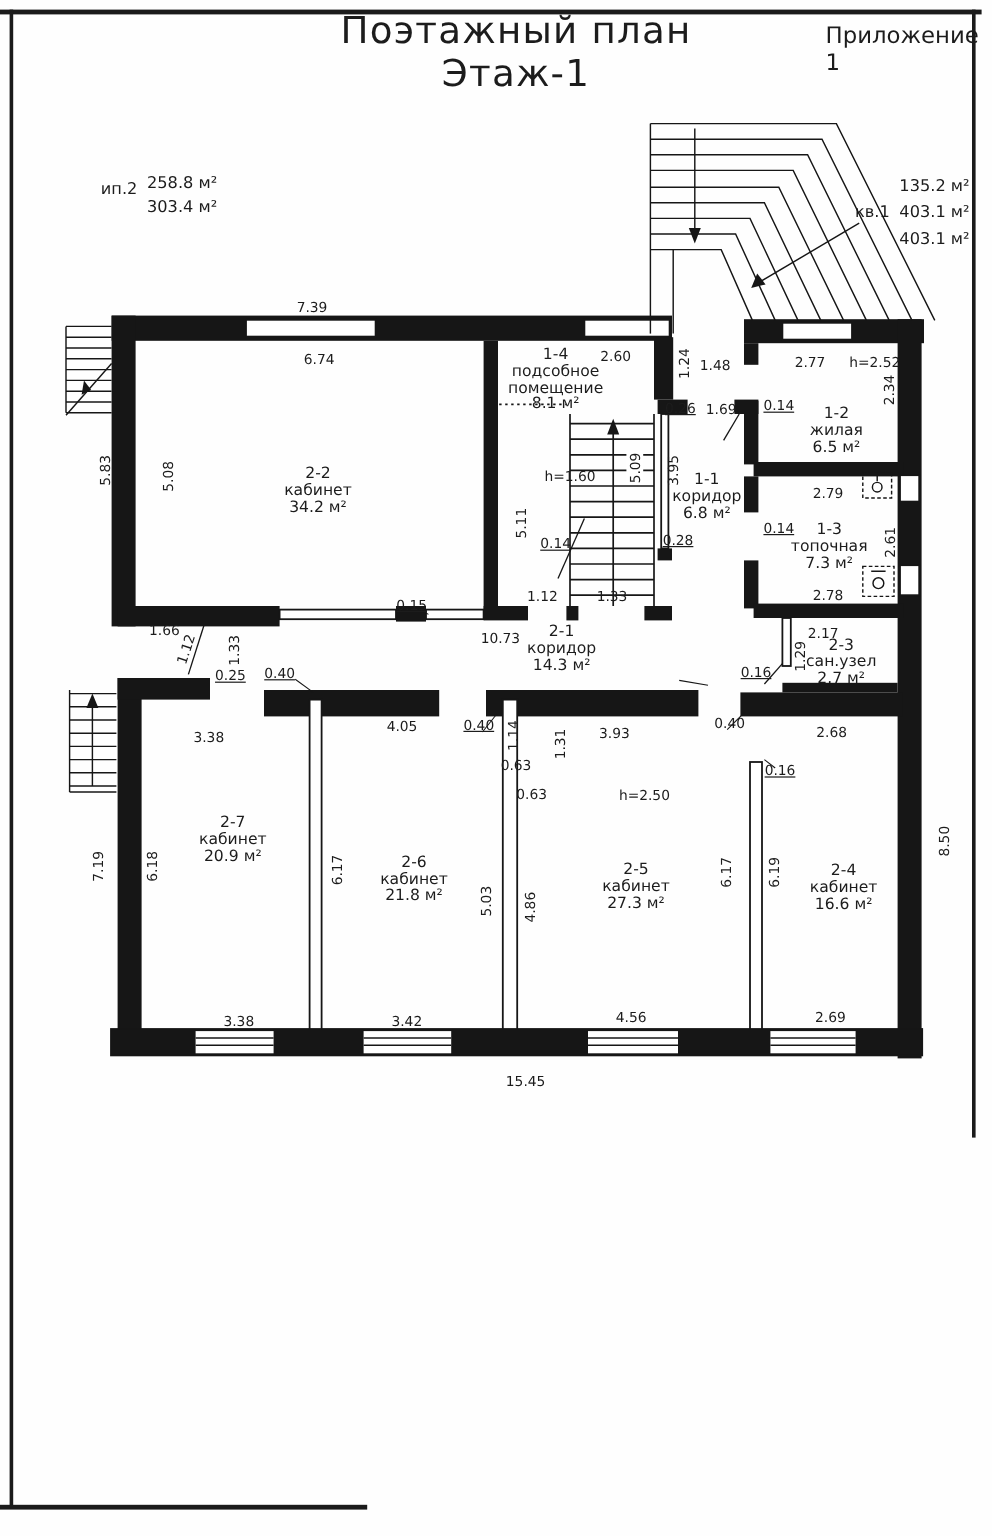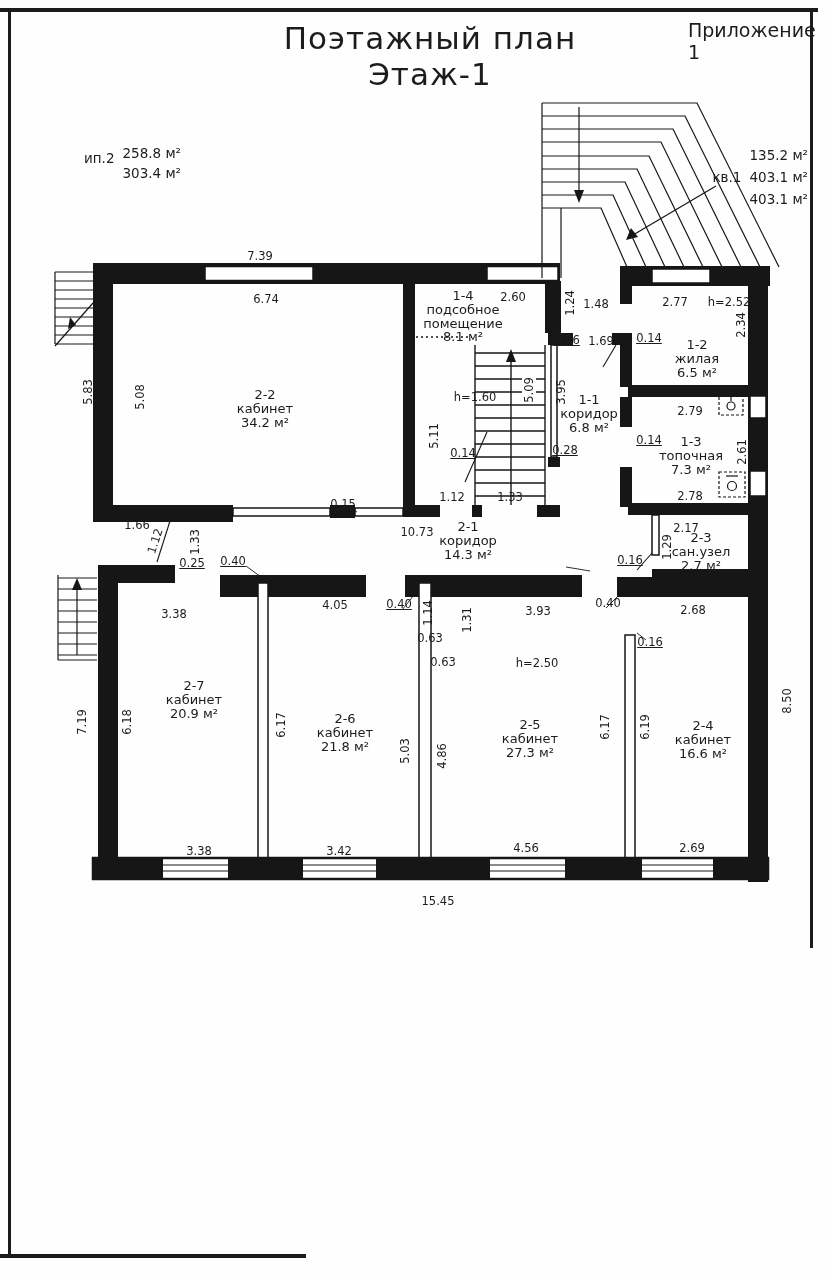--- a/index.html
+++ b/index.html
@@ -1,19 +1,19 @@
 <!DOCTYPE html>
 <html><head>
 <meta charset="utf-8">
 <style>
   html,body{margin:0;padding:0;background:#ffffff;}
   .page{position:relative;width:827px;height:1280px;background:#fefefe;overflow:hidden;
         font-family:"DejaVu Sans",sans-serif;color:#1c1c1c;}
   .frame{position:absolute;background:#1b1b1b;}
-  .title-wrap{position:absolute;left:230px;top:20px;width:400px;text-align:center;}
+  .title-wrap{position:absolute;left:230px;top:8px;width:400px;text-align:center;}
   .title-line1{font-size:31px;letter-spacing:1px;line-height:36px;}
   .title-line2{font-size:31px;letter-spacing:1px;line-height:36px;}
   .annex{position:absolute;left:688px;top:19px;font-size:19px;}
   .legend-left{position:absolute;left:84px;top:143px;display:flex;gap:8px;font-size:13.5px;}
   .legend-left .unit{margin-top:7px;}
   .legend-left .col div{line-height:20px;}
   .legend-right{position:absolute;left:700px;top:144px;width:108px;font-size:13.5px;}
   .legend-right .row{display:flex;justify-content:flex-end;gap:8px;line-height:22px;}
   svg{position:absolute;left:0;top:0;}
   #labels{position:absolute;left:0;top:0;width:827px;height:1280px;pointer-events:none;}
@@ -313,21 +313,21 @@
       <span class="dim" style="left: 195px; top: 542px; transform: translate(-50%, -50%) rotate(-90deg);">1.33</span>
       <span class="dim u" style="left: 192px; top: 563px;">0.25</span>
       <span class="dim u" style="left: 233px; top: 561px;">0.40</span>
       <span class="dim" style="left: 174px; top: 614px;">3.38</span>
       <span class="dim" style="left: 335px; top: 605px;">4.05</span>
       <span class="dim u" style="left: 399px; top: 604px;">0.40</span>
       <span class="dim" style="left: 428px; top: 613px; transform: translate(-50%, -50%) rotate(-90deg);">1.14</span>
       <span class="dim" style="left: 430px; top: 638px;">0.63</span>
       <span class="dim" style="left: 467px; top: 620px; transform: translate(-50%, -50%) rotate(-90deg);">1.31</span>
       <span class="dim" style="left: 443px; top: 662px;">0.63</span>
-      <span class="dim" style="left: 538px; top: 611px;">3.93</span>
+      <span class="dim" style="left: 512px; top: 611px;">3.93</span>
       <span class="dim" style="left: 537px; top: 663px;">h=2.50</span>
       <span class="dim" style="left: 608px; top: 603px;">0.40</span>
       <span class="dim" style="left: 693px; top: 610px;">2.68</span>
       <span class="dim u" style="left: 650px; top: 642px;">0.16</span>
       <span class="dim" style="left: 82px; top: 722px; transform: translate(-50%, -50%) rotate(-90deg);">7.19</span>
       <span class="dim" style="left: 127px; top: 722px; transform: translate(-50%, -50%) rotate(-90deg);">6.18</span>
       <span class="dim" style="left: 281px; top: 725px; transform: translate(-50%, -50%) rotate(-90deg);">6.17</span>
       <span class="dim" style="left: 405px; top: 751px; transform: translate(-50%, -50%) rotate(-90deg);">5.03</span>
       <span class="dim" style="left: 442px; top: 756px; transform: translate(-50%, -50%) rotate(-90deg);">4.86</span>
       <span class="dim" style="left: 605px; top: 727px; transform: translate(-50%, -50%) rotate(-90deg);">6.17</span>

